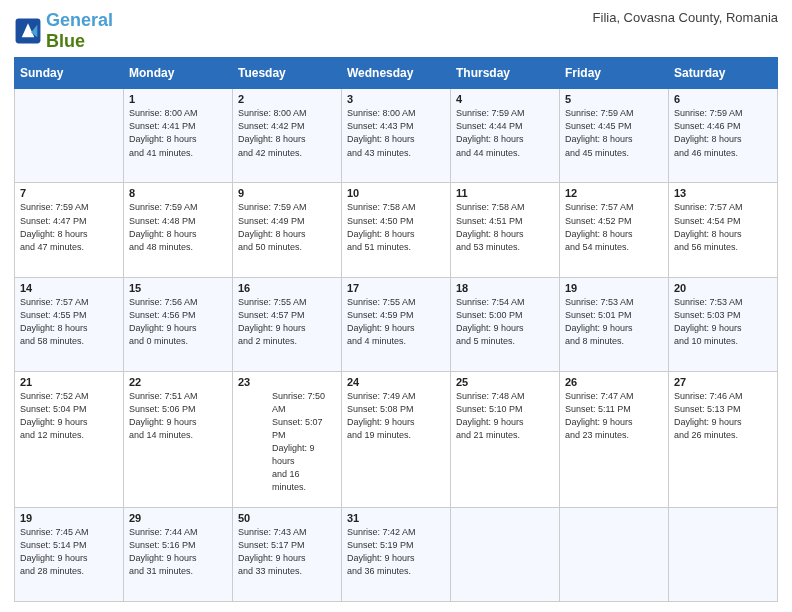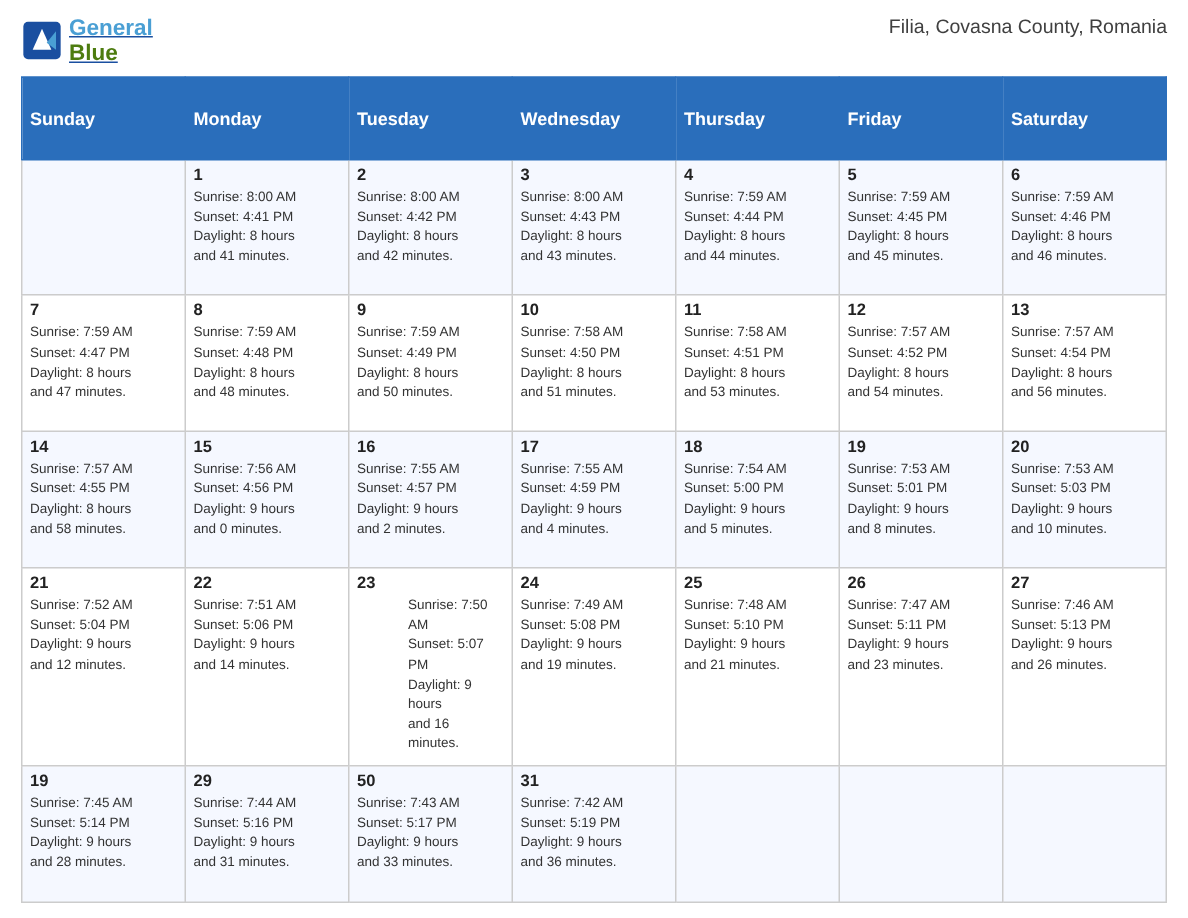--- a/index.html
+++ b/index.html
@@ -22,25 +22,24 @@
       align-items: flex-start;
       justify-content: space-between;
       margin-bottom: 6px;
     }
     .logo {
       display: flex;
       align-items: center;
       gap: 4px;
     }
     .logo-text {
-      font-size: 15px;
+      font-size: 18px;
       font-weight: bold;
       color: #1a4fa0;
       line-height: 1.15;
-      text-decoration: underline;
     }
     .logo-text span {
       color: #4a9fd4;
     }
     .logo-icon {
       width: 28px;
       height: 28px;
     }
     .title-block {
       text-align: right;
@@ -58,21 +57,21 @@
     table {
       width: 100%;
       border-collapse: collapse;
       flex: 1;
     }
     thead tr th {
       background: #2a6ebb;
       color: #fff;
       font-size: 12px;
       font-weight: bold;
-      padding: 20px 5px;
+      padding: 8px 5px;
       text-align: left;
       border: 1px solid #2a6ebb;
     }
     tbody tr td {
       border: 1px solid #ccc;
       vertical-align: top;
       padding: 4px 5px;
       font-size: 9.5px;
       color: #222;
       height: 88px;

